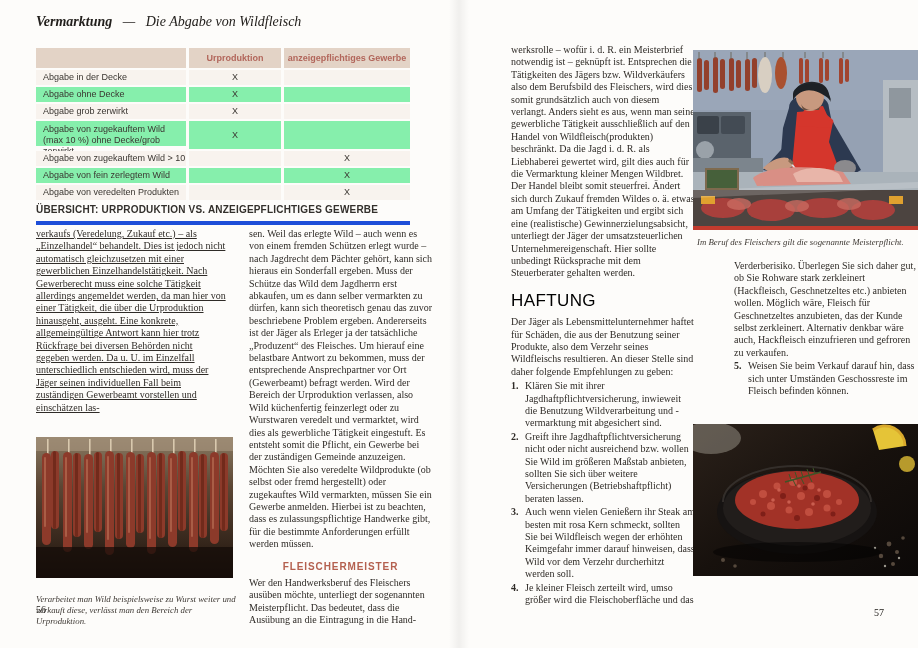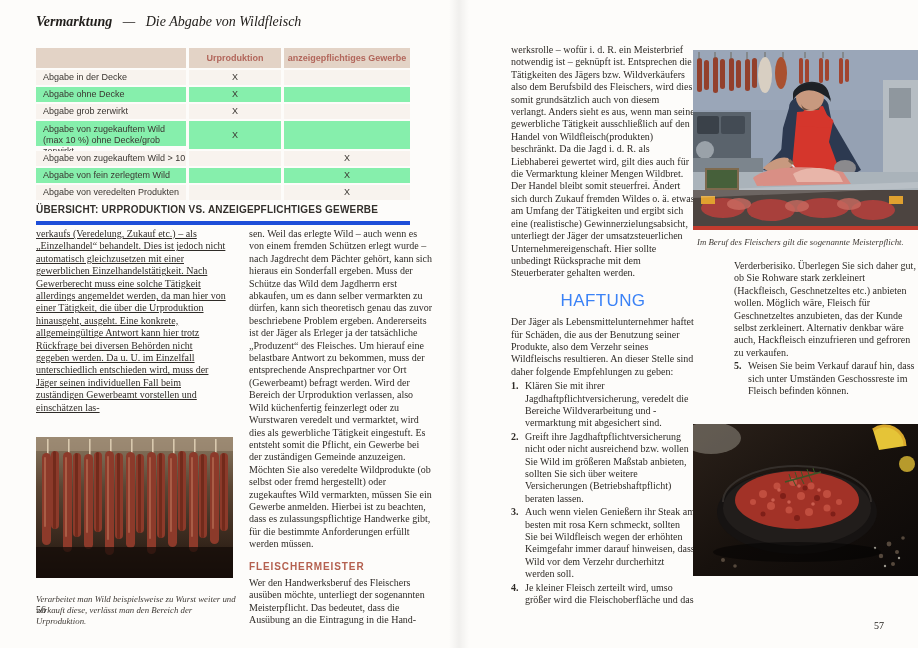--- a/index.html
+++ b/index.html
@@ -34,44 +34,44 @@
 
   
   .col{position:absolute;font-size:10px;line-height:12.4px;text-align:left;}
   .col p{margin:0;}
   .lp-col1{left:36px;top:228px;width:190px;text-decoration:underline;}
   .lp-col2{left:241px;top:228px;width:183px;margin-left:8px;}
   .rp-col1{left:52px;top:44px;width:184px;}
   .rp-col2{left:238px;top:260px;width:186px;margin-left:37px;}
 
   .sub-head{font-family:"Liberation Sans",sans-serif;font-weight:bold;font-size:10px;
-      letter-spacing:0.9px;color:#b4604f;margin:10px 0 4px 0;}
+      letter-spacing:0.9px;color:#b4604f;margin:10px 0 4px 0;text-align:center;}
   .big-head{font-family:"Liberation Sans",sans-serif;font-weight:normal;font-size:17px;
-      letter-spacing:0.4px;color:#3b82f6;margin:15px 0 9px 0;text-align:center;}
+      letter-spacing:0.4px;color:#000000;margin:15px 0 9px 0;}
 
   .numlist{margin-top:2px;}
   .li{display:flex;margin-bottom:1px;}
   .li .n{flex:none;width:14px;font-weight:bold;}
   .li .t{flex:1;}
 
   
   .photo{position:absolute;overflow:hidden;}
   .photo svg{display:block;}
   .sausage-photo{left:36px;top:437px;width:197px;height:141px;}
   .butcher-photo{left:234px;top:50px;width:225px;height:180px;}
   .mince-photo{left:234px;top:424px;width:225px;height:152px;}
 
   .caption{position:absolute;font-style:italic;font-size:8.8px;line-height:11.2px;color:#3f3a35;}
   .cap-sausage{left:36px;top:594px;width:204px;}
   .cap-butcher{left:238px;top:237px;width:214px;}
   .cap-mince{left:238px;top:581px;width:206px;}
 
   .pgnum{position:absolute;font-size:10px;color:#23201d;}
   .pg-left{left:36px;top:604px;}
-  .pg-right{right:34px;top:620px;text-align:right;padding-left:16px;}
+  .pg-right{right:34px;top:607px;text-align:right;padding-left:16px;}
 </style>
 </head>
 <body>
 
 <div class="spread">
 
   <div class="page page-left">
 
     <div class="run-head">
       <span class="sec">Vermarktung</span>
@@ -209,21 +209,21 @@
 
   <div class="page page-right">
 
     <div class="col rp-col1">
       <p>werksrolle – wofür i. d. R. ein Meisterbrief notwendig ist – geknüpft ist. Entsprechen die Tätigkeiten des Jägers bzw. Wildverkäufers also dem Berufsbild des Fleischers, wird dies somit grundsätzlich auch von diesem verlangt. Anders sieht es aus, wenn man seine gewerbliche Tätigkeit ausschließlich auf den Handel von Wildfleisch(produkten) beschränkt. Da die Jagd i. d. R. als Liebhaberei gewertet wird, gilt dies auch für die Vermarktung kleiner Mengen Wildbret. Der Handel bleibt somit steuerfrei. Ändert sich durch Zukauf fremden Wildes o. ä. etwas am Umfang der Tätigkeiten und ergibt sich eine (realistische) Gewinnerzielungsabsicht, unterliegt der Jäger der umsatzsteuerlichen Unternehmereigenschaft. Hier sollte unbedingt Rücksprache mit dem Steuerberater gehalten werden.</p>
       <div class="big-head">HAFTUNG</div>
       <p>Der Jäger als Lebensmittelunternehmer haftet für Schäden, die aus der Benutzung seiner Produkte, also dem Verzehr seines Wildfleischs resultieren. An dieser Stelle sind daher folgende Empfehlungen zu geben:</p>
       <div class="numlist">
         <div class="li">
           <span class="n">1.</span>
-          <span class="t">Klären Sie mit ihrer Jagdhaftpflichtversicherung, veredelt die Bereiche Wildverarbeitung und -vermarktung mit abgesichert sind.</span>
+          <span class="t">Klären Sie mit ihrer Jagdhaftpflichtversicherung, inwieweit die Benutzung Wildverarbeitung und -vermarktung mit abgesichert sind.</span>
         </div>
         <div class="li">
           <span class="n">2.</span>
           <span class="t">Greift ihre Jagdhaftpflichtversicherung nicht oder nicht ausreichend bzw. wollen Sie Wild im größeren Maßstab anbieten, sollten Sie sich über weitere Versicherungen (Betriebshaftpflicht) beraten lassen.</span>
         </div>
         <div class="li">
           <span class="n">3.</span>
           <span class="t">Auch wenn vielen Genießern ihr Steak am besten mit rosa Kern schmeckt, sollten Sie bei Wildfleisch wegen der erhöhten Keimgefahr immer darauf hinweisen, dass Wild vor dem Verzehr durcherhitzt werden soll.</span>
         </div>
         <div class="li">

